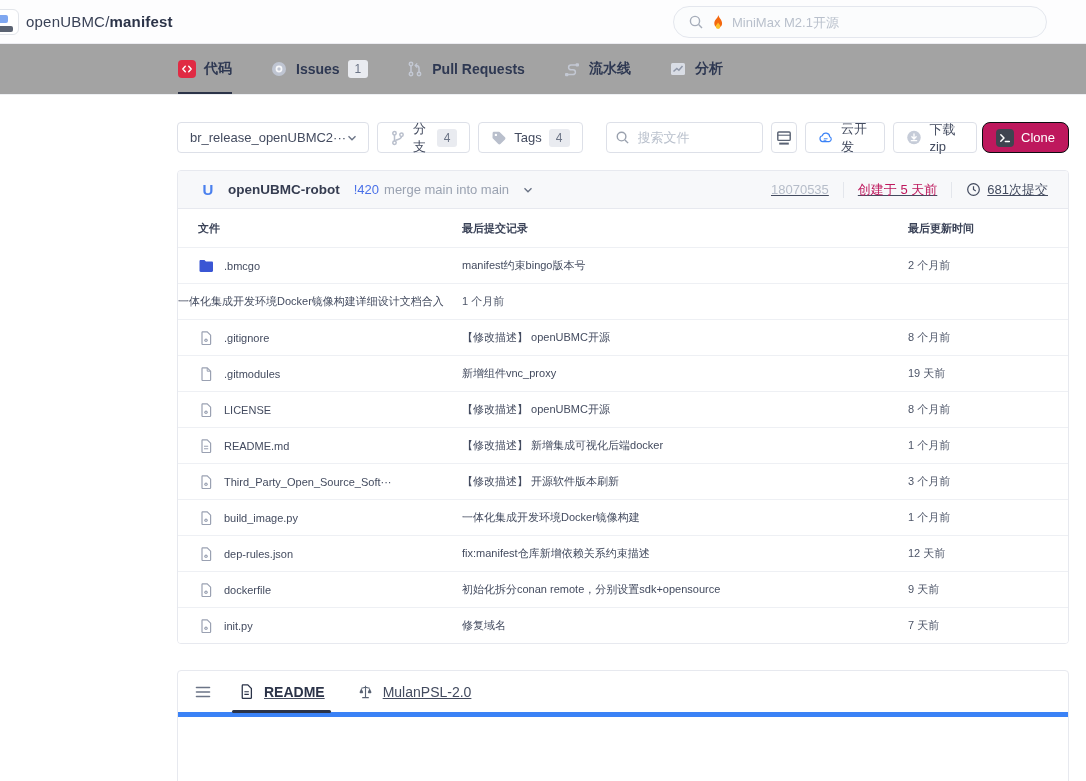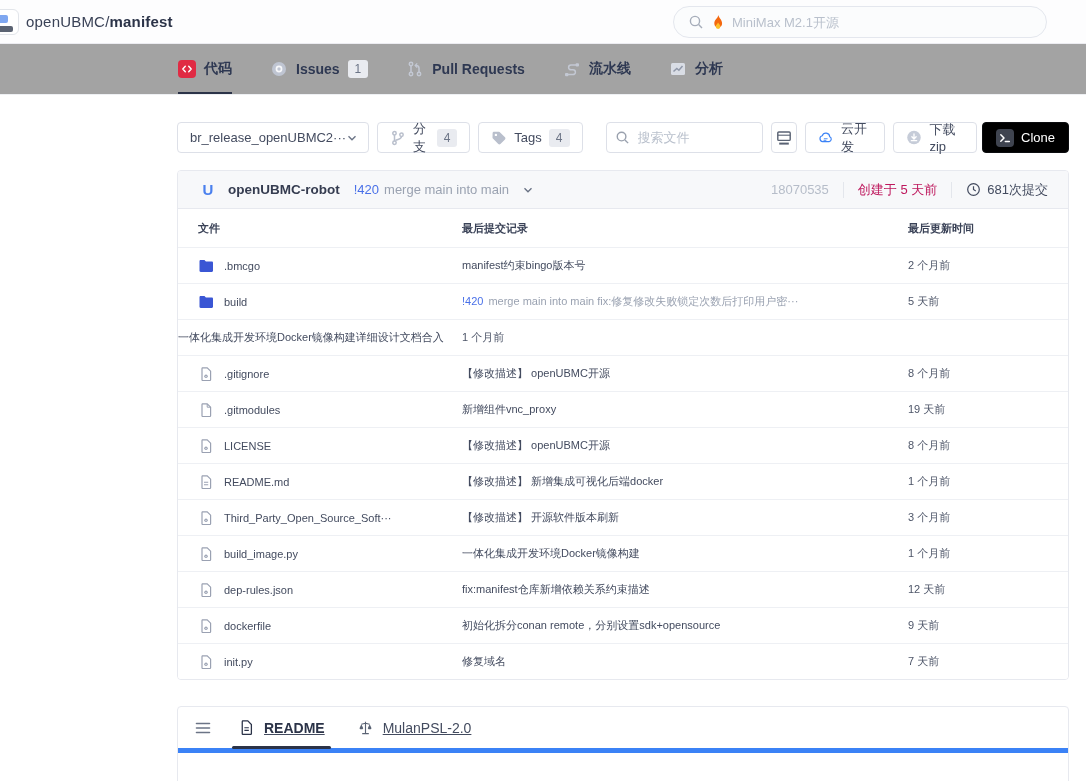--- a/index.html
+++ b/index.html
@@ -45,35 +45,35 @@
   .select .sel-text { overflow:hidden; white-space:nowrap; }
   .btn { padding:0 12px; gap:7px; margin-left:8px; }
   .btn .icon { width:16px; height:16px; }
   .file-search { position:relative; margin-left:23px; width:179px; height:31px; }
   .file-search input { width:100%; height:100%; border:1px solid #dde0e8; border-radius:4px;
     padding:0 10px 0 31px; font-size:13px; color:#434b5f; outline:none; font-family:inherit; background:#fff; }
   .file-search input::placeholder { color:#b9c0cc; }
   .file-search .icon { position:absolute; left:9px; top:8px; width:15px; height:15px; color:#9aa1ae; }
   .icon-btn { width:30px; padding:0; justify-content:center; }
   .icon-btn .icon { width:18px; height:18px; }
-  .btn-clone { margin-left:5px; background:#000000; border-color:#0c0d10; color:#fff; padding:6px 13px; }
+  .btn-clone { margin-left:5px; background:#be185d; border-color:#0c0d10; color:#fff; padding:6px 13px;border-radius:8px; }
   .btn-clone .icon { width:18px; height:18px; }
 
   
   .repo-panel { margin-top:17px; border:1px solid #e7e9ef; border-radius:4px; overflow:hidden; }
   .commit-bar { height:38px; background:#f7f8fa; border-bottom:1px solid #e7e9ef; display:flex;
     align-items:center; padding:0 20px; font-size:13px; }
   .avatar { width:20px; height:20px; border-radius:4px; display:flex; align-items:center; justify-content:center;
     font-weight:bold; font-size:15px; color:#4a80ee; }
   .commit-author { margin-left:10px; color:#353c50; font-weight:600; font-size:13.5px; }
   .pr-ref { color:#4970e8; text-decoration:none; cursor:pointer; }
   .commit-msg-head { margin-left:14px; color:#9aa2b1; }
   .commit-msg-head .pr-ref { margin-right:5px; }
   .commit-chevron { margin-left:13px; width:12px; height:12px; cursor:pointer; }
-  .commit-right { margin-left:auto; display:flex; align-items:center; }
+  .commit-right { margin-left:auto; display:flex; align-items:center;text-decoration:underline; }
   .commit-hash { color:#b6bdc9; }
   .vdiv { width:1px; height:16px; background:#e3e6ec; margin:0 14px; }
   .commit-created { color:#be185d; }
   .commit-count { display:flex; align-items:center; gap:6px; color:#434b5f; }
   .commit-count .icon { width:15px; height:15px; }
 
   
   .ftable { width:100%; }
   .frow { display:grid; grid-template-columns:284px 446px 1fr; align-items:center; height:36px;
     border-top:1px solid #eef0f4; font-size:11px; cursor:pointer; background:#fff; }
@@ -302,32 +302,20 @@
                 <svg viewBox="0 0 16 16" width="16" height="16">
                   <path fill="#3a56d4" d="M1.5 3.2c0-.7.5-1.2 1.2-1.2h3.4c.3 0 .6.1.8.4l1 1.1h5.9c.7 0 1.2.5 1.2 1.2v8c0 .7-.5 1.2-1.2 1.2H2.7c-.7 0-1.2-.5-1.2-1.2z"></path>
                 </svg>
               </span>
               <span class="fname">.bmcgo</span>
             </div>
             <div class="c c2"><span>manifest约束bingo版本号</span></div>
             <div class="c c3">2 个月前</div>
           </div>
           <div class="frow">
-            <div class="c c1">
-              <span class="icon">
-                <svg viewBox="0 0 16 16" width="16" height="16">
-                  <path fill="#3a56d4" d="M1.5 3.2c0-.7.5-1.2 1.2-1.2h3.4c.3 0 .6.1.8.4l1 1.1h5.9c.7 0 1.2.5 1.2 1.2v8c0 .7-.5 1.2-1.2 1.2H2.7c-.7 0-1.2-.5-1.2-1.2z"></path>
-                </svg>
-              </span>
-              <span class="fname">build</span>
-            </div>
-            <div class="c c2"><a class="pr-ref">!420</a><span class="gray">merge main into main fix:修复修改失败锁定次数后打印用户密···</span></div>
-            <div class="c c3">5 天前</div>
-          </div>
-          <div class="frow">
             <div class="c c2"><span>一体化集成开发环境Docker镜像构建详细设计文档合入</span></div>
             <div class="c c3">1 个月前</div>
           </div>
           <div class="frow">
             <div class="c c1">
               <span class="icon">
                 <svg viewBox="0 0 16 16" width="16" height="16" fill="none" stroke="#9aa1b2" stroke-width="1.2">
                   <path d="M4 1.8h5.2L12.6 5.2v8.6c0 .4-.3.7-.7.7H4.7c-.4 0-.7-.3-.7-.7V2.5c0-.4.3-.7.7-.7z"></path>
                   <circle cx="8" cy="10.3" r="1.7" fill="#9aa1b2" stroke="none"></circle>
                   <circle cx="8" cy="10.3" r=".6" fill="#fff" stroke="none"></circle>

